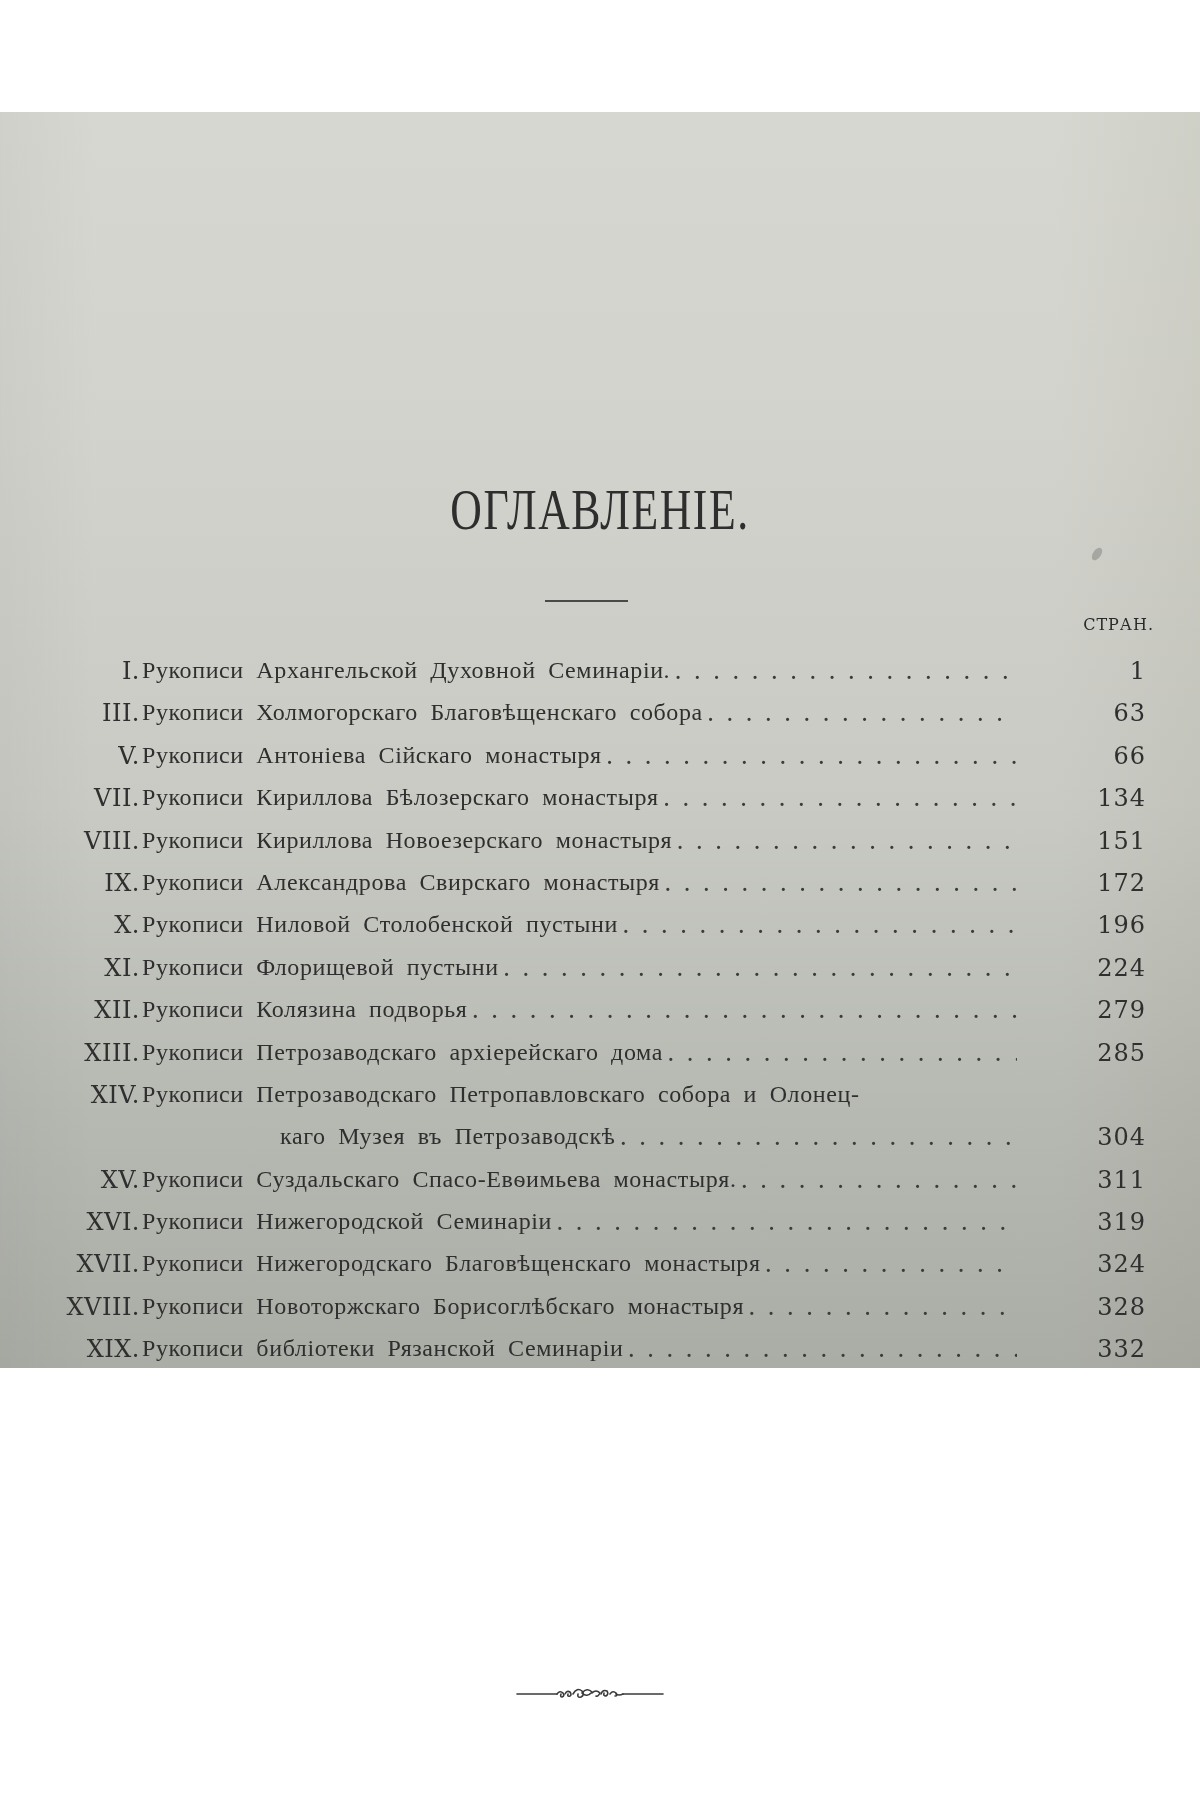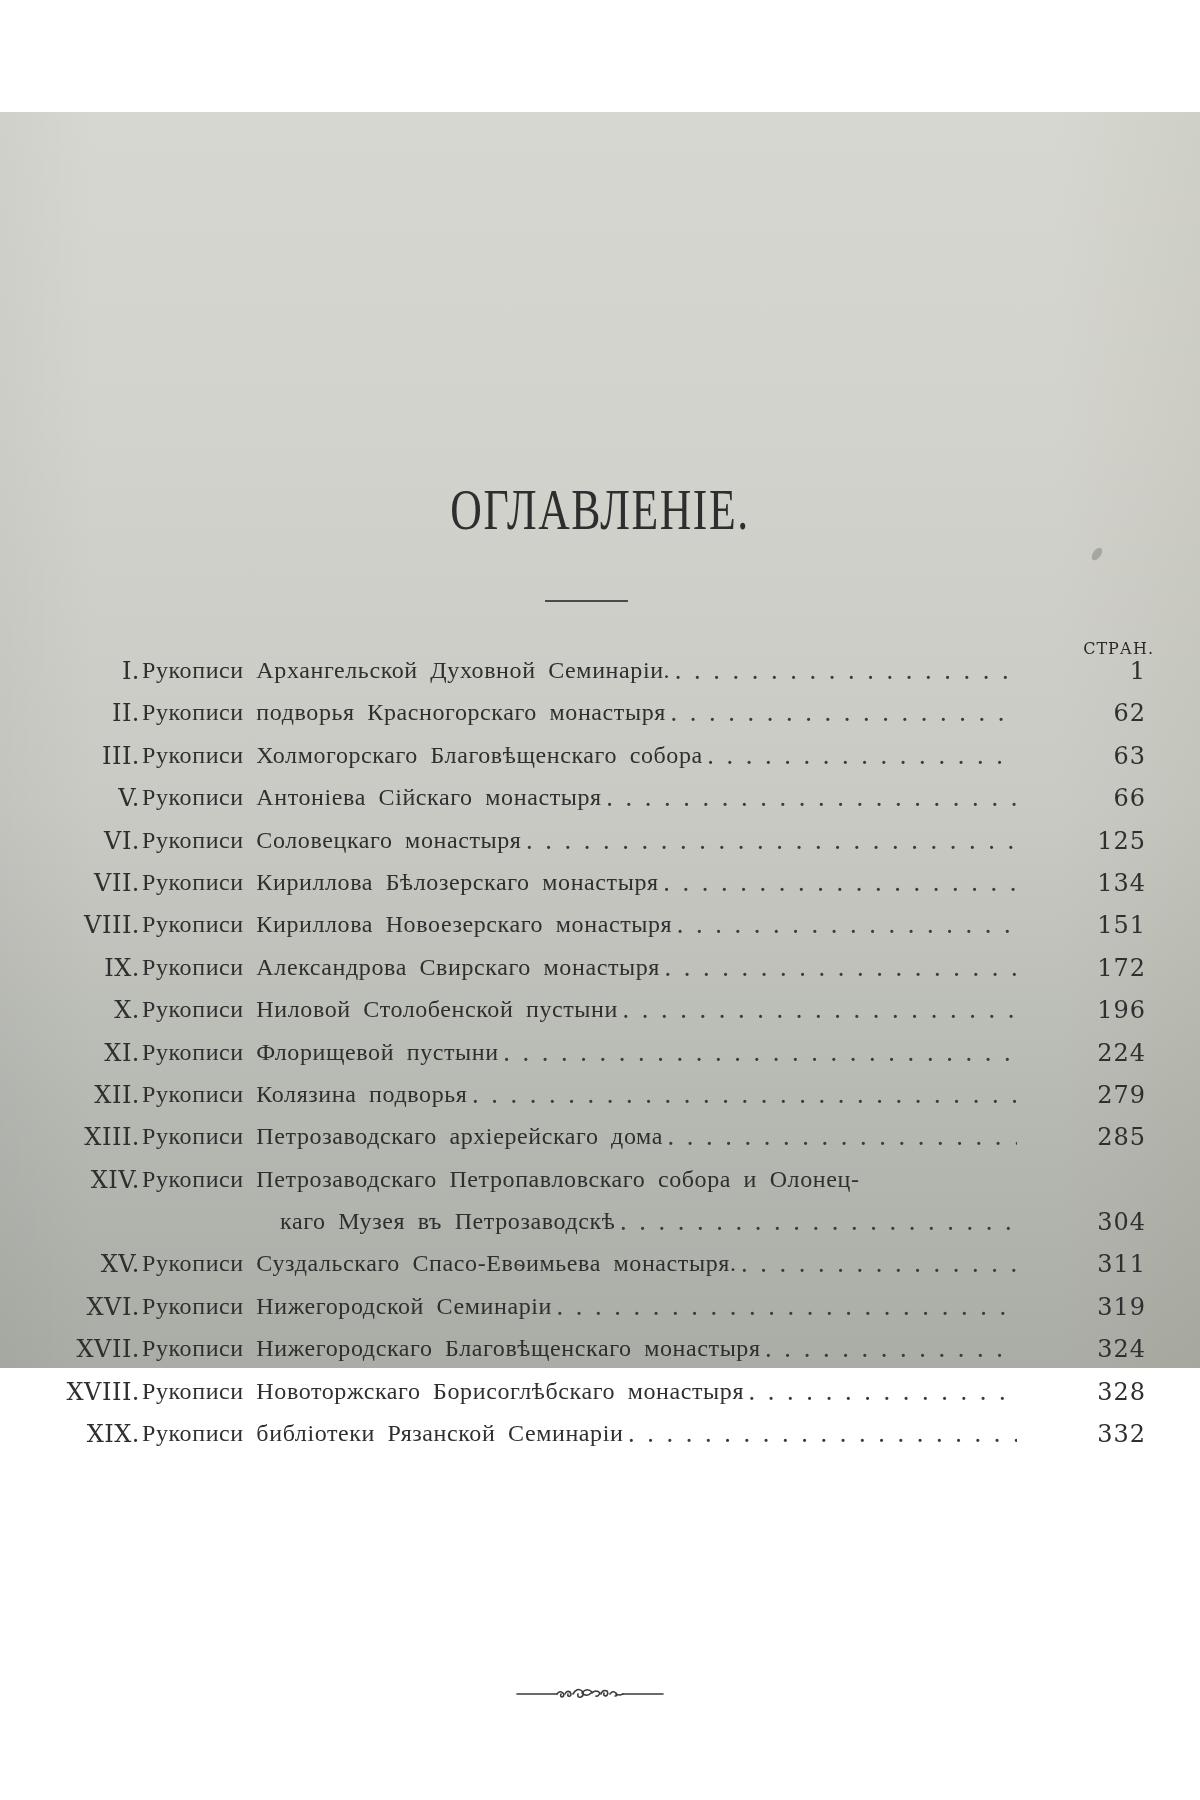--- a/index.html
+++ b/index.html
@@ -48,21 +48,20 @@
       background: #4a4a4a;
     }
     .col-head {
       position: absolute;
       right: 46px;
       top: 503px;
       font-size: 16px;
       letter-spacing: 1px;
       color: #2a2a2a;
       font-family: "DejaVu Serif", serif;
-      margin-top: 24px;
     }
     .toc {
       position: absolute;
       left: 0;
       top: 539px;
       width: 1200px;
     }
     .row {
       position: relative;
       height: 42.4px;
@@ -144,50 +143,34 @@
   <div class="toc">
     <div class="row">
       <span class="num">I.</span>
       <div class="txt">
           <span class="label">Рукописи Архангельской Духовной Семинаріи.</span>
           <span class="dots"></span>
         </div>
       <span class="page">1</span>
     </div>
     <div class="row">
-      <span class="num">II.</span>
-      <div class="txt">
-          <span class="label">Рукописи подворья Красногорскаго монастыря</span>
-          <span class="dots"></span>
-        </div>
-      <span class="page">62</span>
-    </div>
-    <div class="row">
       <span class="num">III.</span>
       <div class="txt">
           <span class="label">Рукописи Холмогорскаго Благовѣщенскаго собора</span>
           <span class="dots"></span>
         </div>
       <span class="page">63</span>
     </div>
     <div class="row">
       <span class="num">V.</span>
       <div class="txt">
           <span class="label">Рукописи Антоніева Сійскаго монастыря</span>
           <span class="dots"></span>
         </div>
       <span class="page">66</span>
-    </div>
-    <div class="row">
-      <span class="num">VI.</span>
-      <div class="txt">
-          <span class="label">Рукописи Соловецкаго монастыря</span>
-          <span class="dots"></span>
-        </div>
-      <span class="page">125</span>
     </div>
     <div class="row">
       <span class="num">VII.</span>
       <div class="txt">
           <span class="label">Рукописи Кириллова Бѣлозерскаго монастыря</span>
           <span class="dots"></span>
         </div>
       <span class="page">134</span>
     </div>
     <div class="row">

